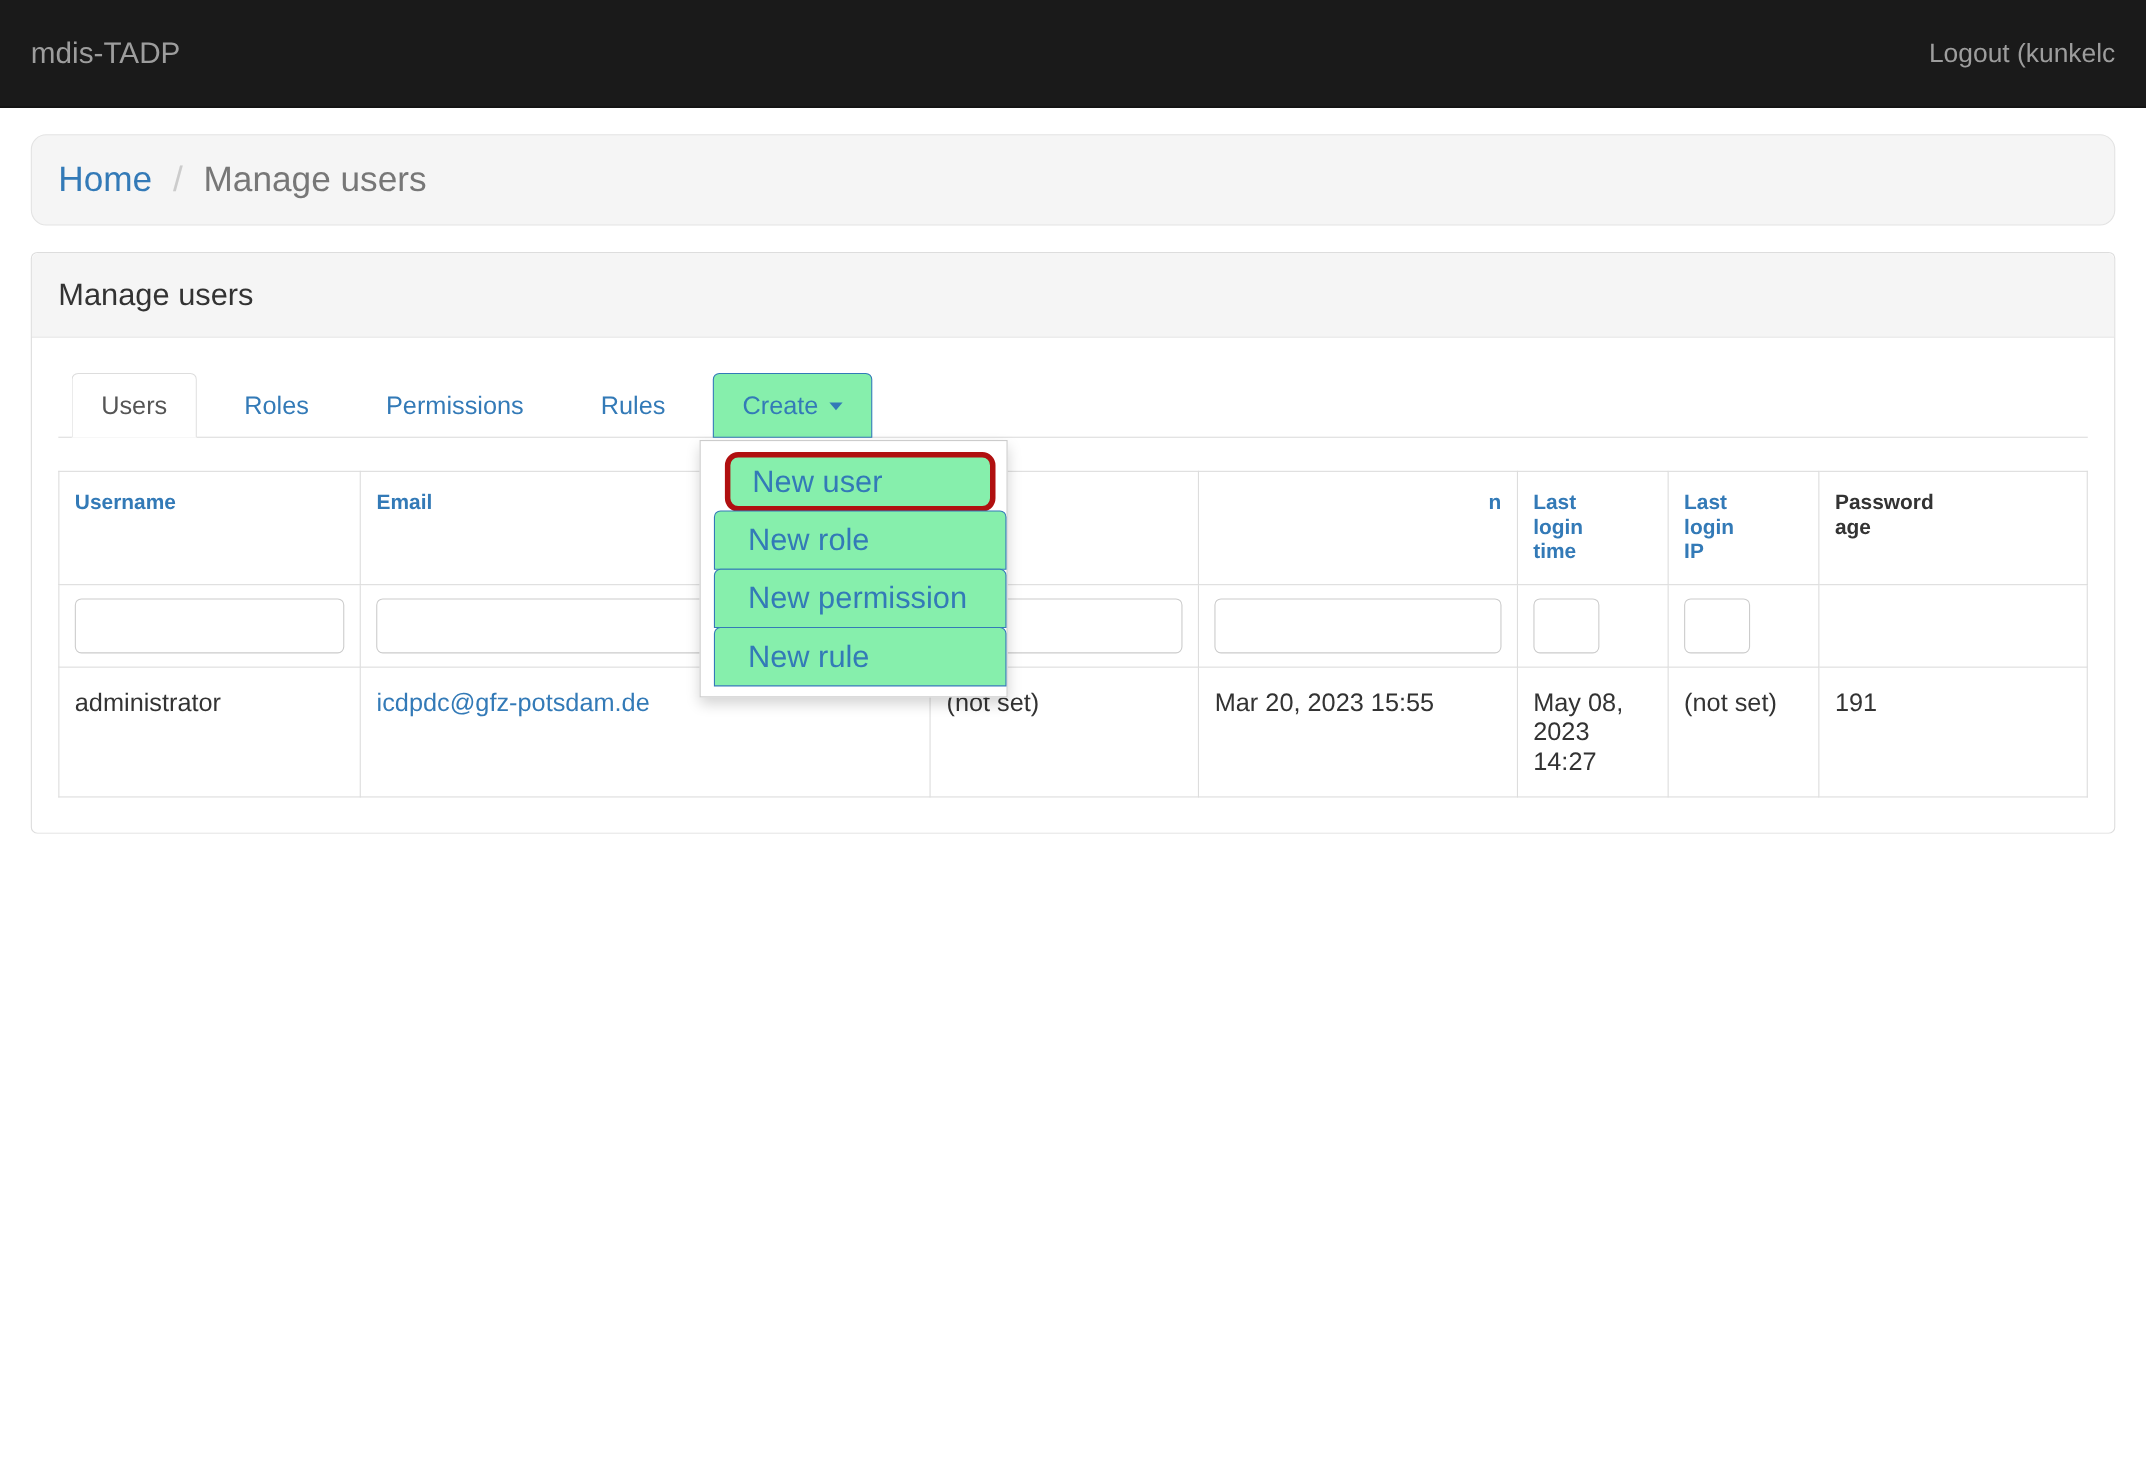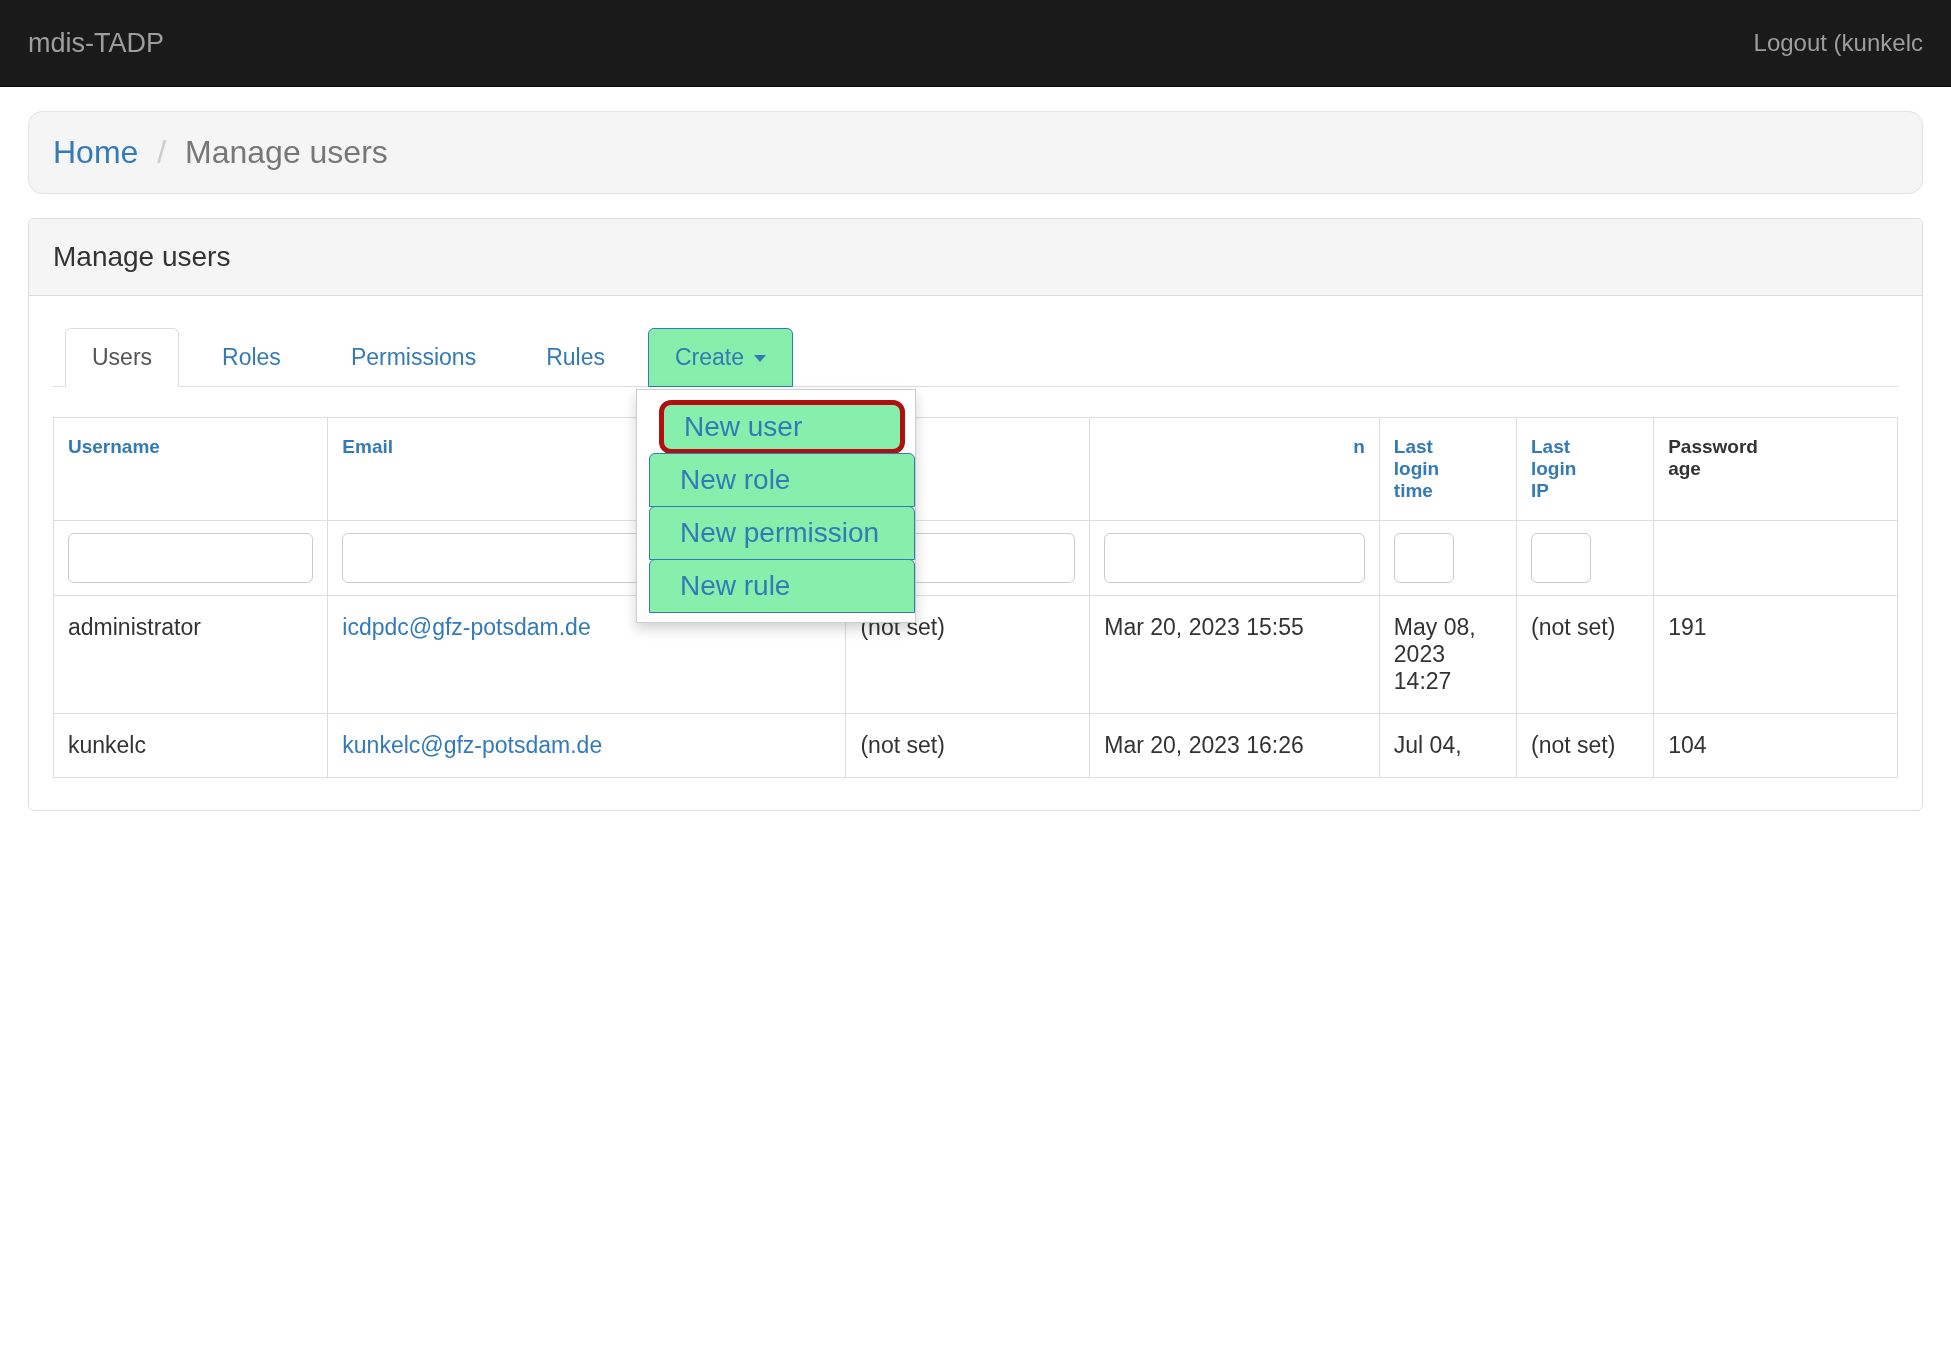--- a/index.html
+++ b/index.html
@@ -4,21 +4,21 @@
 <style>
 * { box-sizing: border-box; margin: 0; padding: 0; }
 body {
   font-family: "Helvetica Neue", Helvetica, Arial, sans-serif;
   font-size: 21px;
   color: #333;
   background: #fff;
 }
 .navbar {
   background: #1a1a1a;
-  height: 87px;
+  height: 98px;
   display: flex;
   justify-content: space-between;
   align-items: center;
   padding: 0 28px;
   border-bottom: 1px solid #080808;
 }
 .navbar .brand {
   color: #9d9d9d;
   font-size: 27px;
   text-decoration: none;
@@ -293,27 +293,18 @@
         <tbody>
           <tr>
             <td>administrator</td>
             <td><a href="#">icdpdc@gfz-potsdam.de</a></td>
             <td>(not set)</td>
             <td>Mar 20, 2023 15:55</td>
             <td>May 08, 2023 14:27</td>
             <td>(not set)</td>
             <td>191</td>
           </tr>
-          <tr>
-            <td>kunkelc</td>
-            <td><a href="#">kunkelc@gfz-potsdam.de</a></td>
-            <td>(not set)</td>
-            <td>Mar 20, 2023 16:26</td>
-            <td>Jul 04,</td>
-            <td>(not set)</td>
-            <td>104</td>
-          </tr>
         </tbody>
       </table>
     </div>
 
   </div>
 </div>
 
 </body></html>

